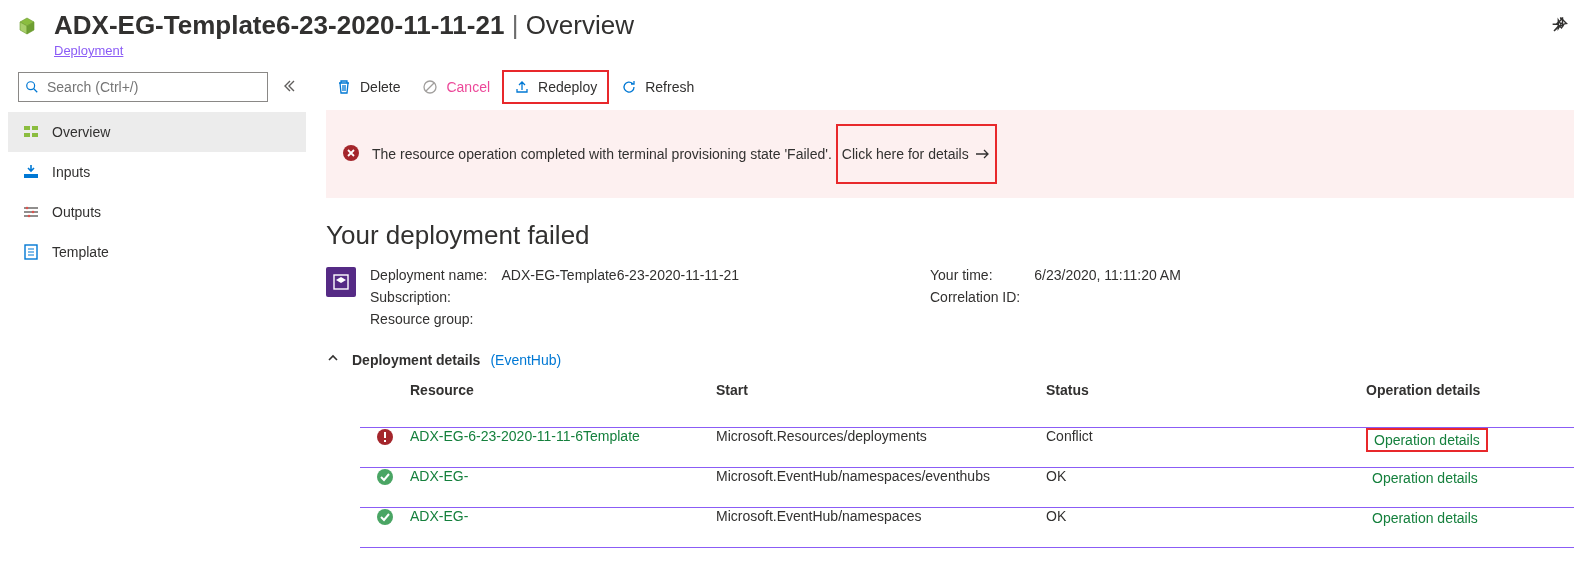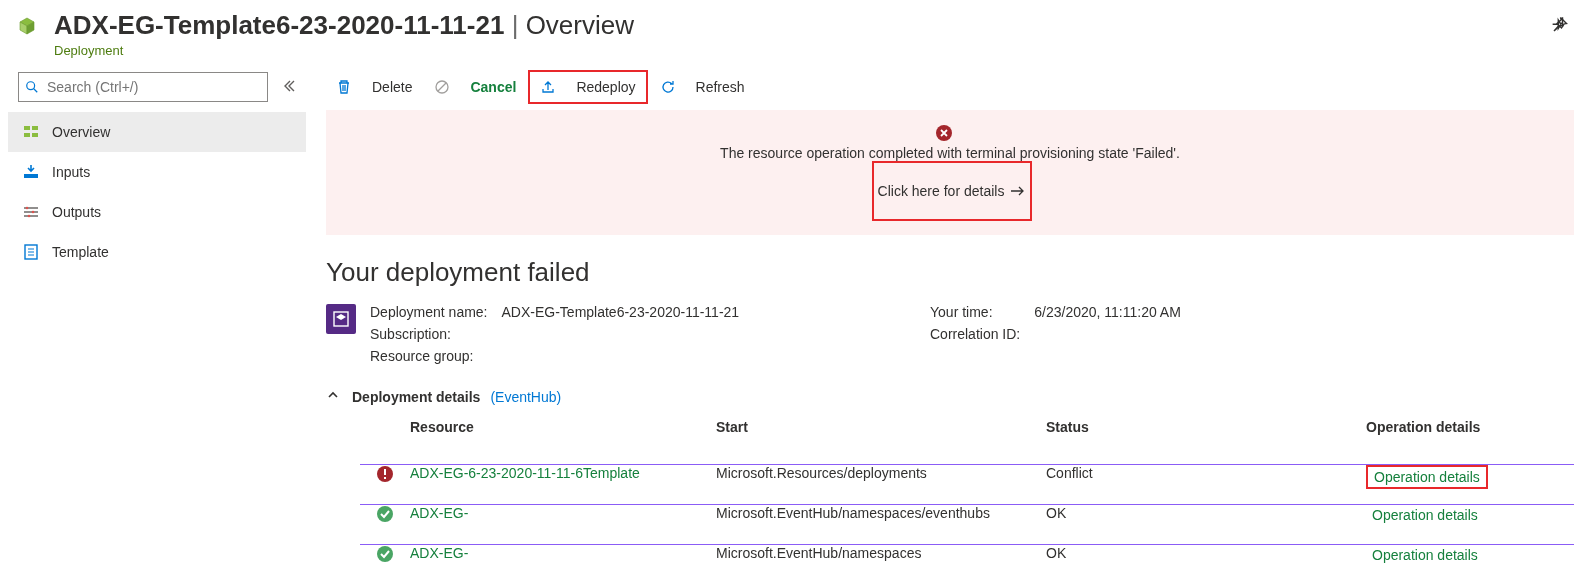--- a/index.html
+++ b/index.html
@@ -3,39 +3,39 @@
 <meta charset="utf-8">
 <style>
   * { box-sizing: border-box; font-family: "Segoe UI", -apple-system, sans-serif; }
   body { margin:0; background:#fff; color:#323130; font-size:14px; width:1586px; }
   .header { display:flex; align-items:flex-start; padding:10px 18px 6px 12px; }
   .hdr-icon { width:30px; height:30px; margin-right:12px; margin-top:4px; flex:0 0 auto; }
   .hdr-text { flex:1; }
   .hdr-title { font-size:26px; font-weight:600; color:#323130; }
   .hdr-title .sep { font-weight:400; color:#6b6b6b; }
   .hdr-title .sub { font-weight:400; }
-  .hdr-crumb { font-size:13px; color:#4d7c0f; margin-top:2px; }
+  .hdr-crumb { font-size:13px; color:#8b5cf6; margin-top:2px;text-decoration:underline; }
   .pin { margin-left:30px; margin-top:6px; cursor:pointer; }
   .layout { display:flex; }
   .sidebar { width:314px; flex:0 0 314px; padding:8px 8px; }
   .search-row { display:flex; align-items:center; padding:0 10px 10px 10px; }
   .search-box { flex:1; display:flex; align-items:center; border:1px solid #8a8886; height:30px; padding:0 6px; }
   .search-box svg { flex:0 0 auto; }
   .search-box input { border:none; outline:none; flex:1; font-size:14px; color:#323130; margin-left:6px; background:transparent; }
   .collapse { margin-left:14px; cursor:pointer; }
   .nav-item { display:flex; align-items:center; height:40px; padding:0 14px; cursor:pointer; }
   .nav-item.active { background:#ececec; }
   .nav-item .nic { width:18px; display:flex; justify-content:center; margin-right:12px; }
   .main { flex:1; padding:0 0 20px 0; }
   .toolbar { display:flex; align-items:center; height:46px; padding:0 12px; gap:2px; }
-  .tbtn { display:flex; align-items:center; height:34px; padding:0 10px; cursor:pointer; gap:20px; }
-  .tbtn.disabled { color:#15803d; cursor:default;font-weight:bold; }
+  .tbtn { display:flex; align-items:center; height:34px; padding:0 10px; cursor:pointer; gap:8px; }
+  .tbtn.disabled { color:#ec4899; cursor:default; }
   .tbtn svg { flex:0 0 auto; }
   .boxed { border:2px solid #e8282b; }
-  .alert { margin:0 12px; background:#fdf0f0; display:flex; align-items:center; padding:14px 16px; font-size:14px;flex-direction:column; }
+  .alert { margin:0 12px; background:#fdf0f0; display:flex; align-items:center; padding:14px 16px; font-size:14px; }
   .alert-icon { margin-right:12px; }
   .alert-link { margin-left:4px; display:inline-flex; align-items:center; padding:20px 4px; }
   .alert-link.boxed { border:2px solid #e8282b; }
   .h2 { font-size:26px; font-weight:400; margin:22px 12px 16px 12px; }
   .meta { display:flex; margin:0 12px 18px 12px; }
   .meta-icon { width:30px; height:30px; background:#552a85; display:flex; align-items:center; justify-content:center; margin-right:14px; border-radius:2px; flex:0 0 auto; }
   .meta-cols { display:flex; flex:1; }
   .meta-col { display:flex; }
   .meta-col.left { flex:0 0 560px; }
   .meta-labels { color:#323130; }

